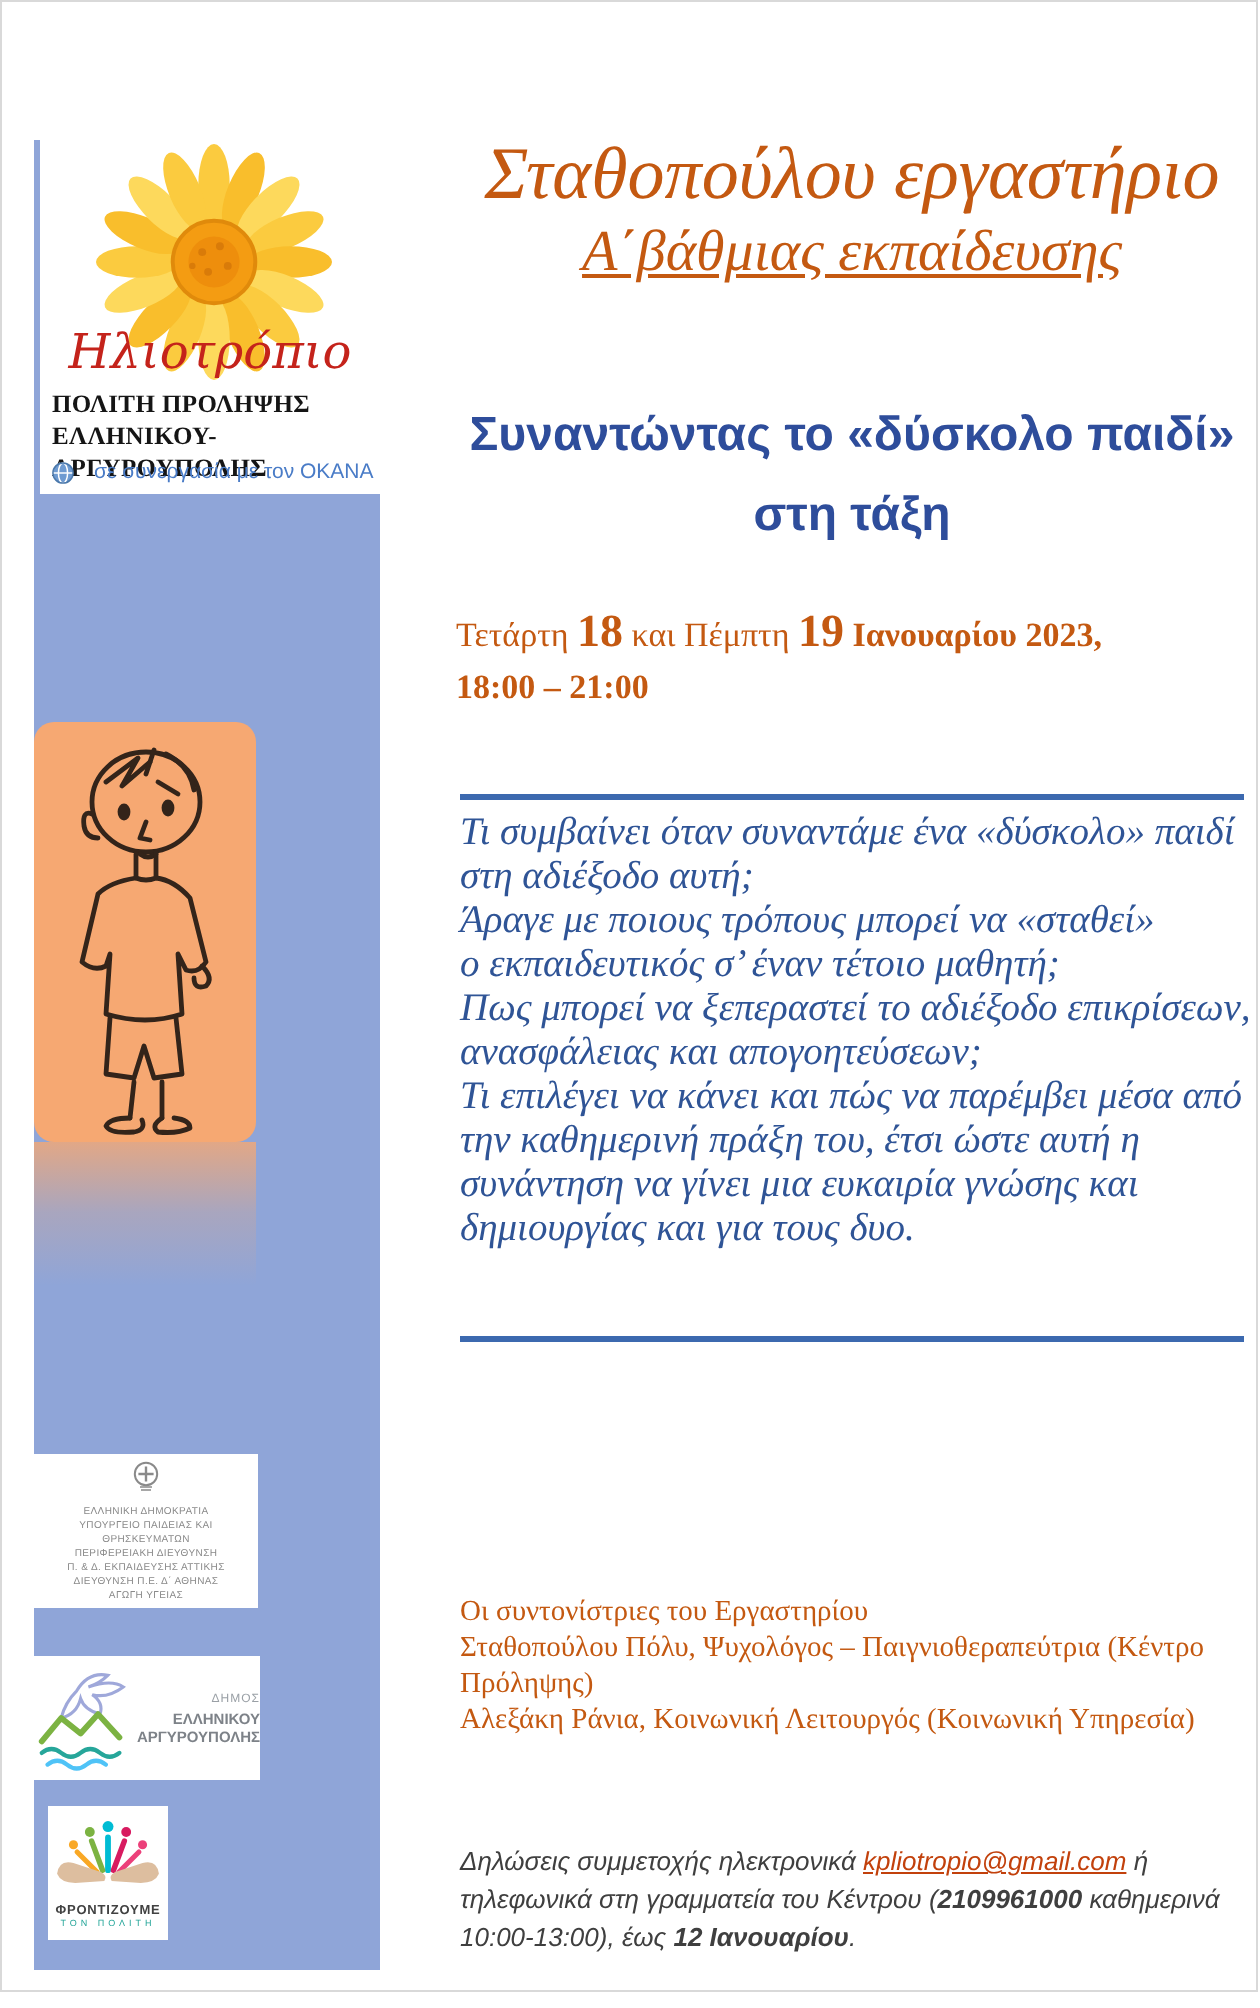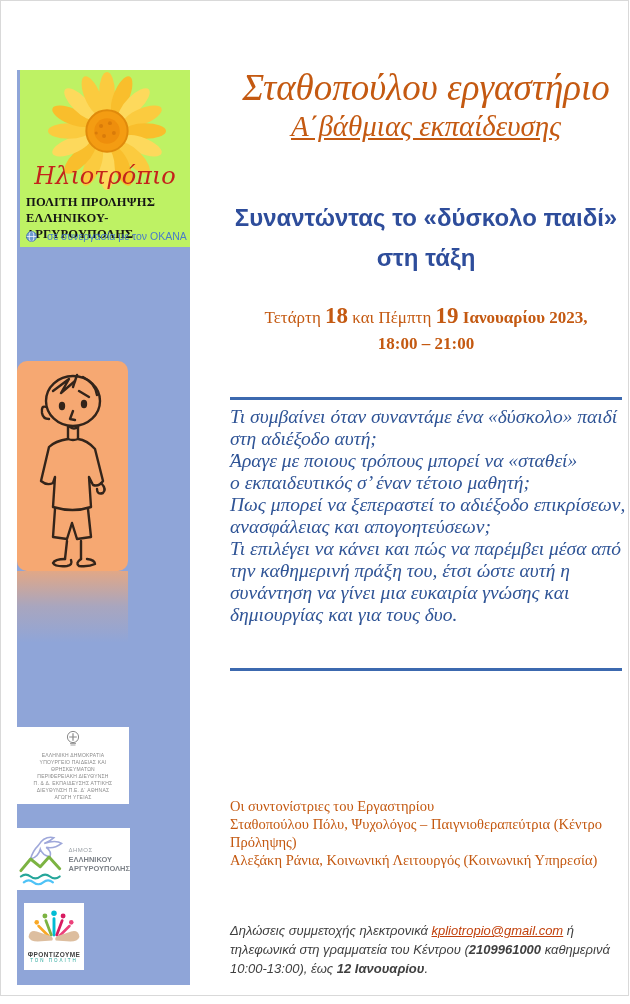--- a/index.html
+++ b/index.html
@@ -2,56 +2,56 @@
 <html lang="el"><head>
 <meta charset="utf-8">
 <style>
   html,body{margin:0;padding:0;background:#ffffff;}
   #page{position:relative;width:630px;height:1004px;background:#ffffff;overflow:hidden;
         font-family:"Liberation Serif",serif;}
   .frame{position:absolute;left:0;top:0;width:627px;height:994px;border:1px solid #d9d9d9;background:#fff;}
 
   
   #sidebar{position:absolute;left:17px;top:70px;width:173px;height:915px;background:#8FA5D8;}
-  .logo-card{position:absolute;left:3px;top:0;width:170px;height:177px;background:#bef264;}
+  .logo-card{position:absolute;left:3px;top:0;width:170px;height:177px;background:#ffffff;}
   .sunflower{position:absolute;left:28px;top:2px;width:118px;height:118px;}
   .brand{position:absolute;left:0;top:92px;width:170px;text-align:center;
          font-style:italic;font-size:24px;color:#C4231B;font-family:"DejaVu Serif",serif;}
   .orgname{position:absolute;left:6px;top:124px;width:170px;font-weight:bold;font-size:12.5px;
            line-height:16px;color:#151515;letter-spacing:.2px;font-family:"Liberation Serif",serif;}
   .okana{position:absolute;left:6px;top:160px;display:flex;align-items:center;gap:10px;
          font-family:"Liberation Sans",sans-serif;font-size:10.5px;color:#4a7cc7;}
 
   .child-card{position:absolute;left:0;top:291px;width:111px;height:210px;background:#F6A872;border-radius:10px;overflow:hidden;}
   .child-reflect{position:absolute;left:0;top:501px;width:111px;height:78px;overflow:hidden;
       background:linear-gradient(180deg,rgba(246,168,114,.8),rgba(246,168,114,.25) 45%,rgba(246,168,114,0) 92%);}
   .child-reflect svg{position:absolute;left:0;top:-131px;transform:scaleY(-1);transform-origin:center;
       opacity:.2;filter:blur(1.2px);}
 
   .gov-card{position:absolute;left:0;top:657px;width:112px;height:77px;background:#fff;text-align:center;padding-top:3px;box-sizing:border-box;}
   .gov-lines{font-family:"Liberation Sans",sans-serif;font-size:5px;line-height:7px;color:#8a8a8a;letter-spacing:.2px;margin-top:2px;}
 
-  .muni-card{position:absolute;left:0;top:758px;width:113px;height:62px;background:#fff;display:flex;align-items:center;}
+  .muni-card{position:absolute;left:0;top:758px;width:113px;height:62px;background:#fff;display:flex;align-items:center;text-align:right;}
   .muni-text{font-family:"Liberation Sans",sans-serif;color:#7d8288;line-height:9px;margin-left:1px;}
   .muni-text .m-small{font-size:6px;color:#9aa0a6;letter-spacing:.5px;}
   .muni-text .m-bold{font-size:7.5px;font-weight:bold;}
 
   .care-card{position:absolute;left:7px;top:833px;width:60px;height:67px;background:#fff;text-align:center;padding-top:3px;box-sizing:border-box;}
   .care-t1{font-family:"Liberation Sans",sans-serif;font-size:6.5px;font-weight:bold;color:#424242;letter-spacing:.4px;margin-top:1px;}
   .care-t2{font-family:"Liberation Sans",sans-serif;font-size:4.5px;color:#26A69A;letter-spacing:2px;}
 
   
   #main{position:absolute;left:228px;top:0;width:396px;}
   .title{position:absolute;left:0;top:66px;width:396px;text-align:center;
          font-style:italic;font-size:37px;color:#C45911;font-family:"Liberation Serif",serif;}
   .subtitle{position:absolute;left:0;top:110px;width:396px;text-align:center;
          font-style:italic;font-size:29px;color:#C45911;font-family:"Liberation Serif",serif;text-decoration:underline;}
   .workshop{position:absolute;left:0;top:198px;width:396px;text-align:center;
          font-family:"Liberation Sans",sans-serif;font-weight:bold;font-size:24px;line-height:40px;color:#2E4D9B;}
-  .dateblock{position:absolute;left:0;top:303px;width:396px;text-align:center;
+  .dateblock{position:absolute;left:0;top:303px;width:396px;
          color:#C45911;font-family:"Liberation Serif",serif;font-size:17px;line-height:26px;}
   .dateblock .big{font-size:23px;font-weight:bold;}
   .dateblock .b{font-weight:bold;}
   .divider{position:absolute;left:2px;width:392px;height:2.5px;background:#3C69AF;}
   .bodytext{position:absolute;left:2px;top:406px;width:396px;font-style:italic;font-size:19.5px;
         line-height:22px;color:#2F5496;font-family:"Liberation Serif",serif;}
   .coords{position:absolute;left:2px;top:797px;width:402px;color:#C45911;
         font-family:"Liberation Serif",serif;font-size:14.5px;line-height:18px;}
   .reg{position:absolute;left:2px;top:921px;width:392px;font-family:"Liberation Sans",sans-serif;
         font-style:italic;font-size:13px;line-height:19px;color:#3f3f3f;}

